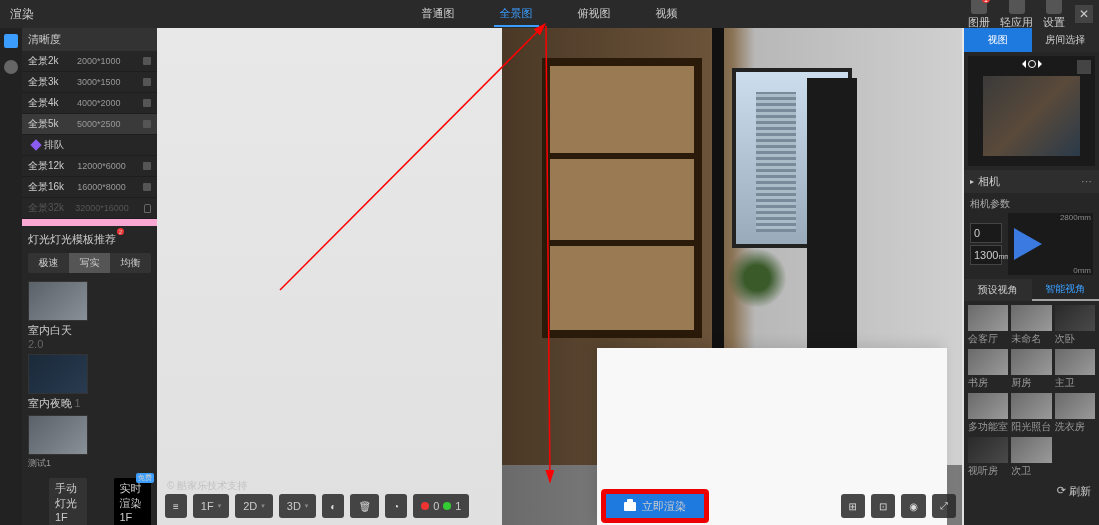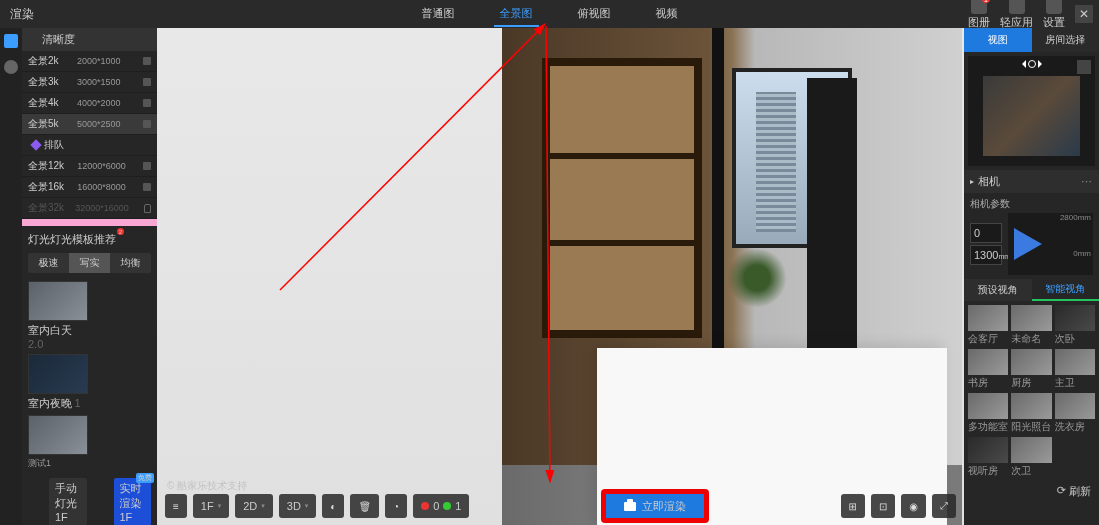--- a/index.html
+++ b/index.html
@@ -14,21 +14,21 @@
 .tr-item .ic{width:16px;height:16px;background:#555;border-radius:3px;margin-bottom:1px;position:relative;}
 .badge{position:absolute;top:-3px;right:-3px;background:#e33;border-radius:50%;width:8px;height:8px;font-size:7px;display:flex;align-items:center;justify-content:center;color:#fff;}
 .close-app{width:18px;height:18px;background:#444;display:flex;align-items:center;justify-content:center;cursor:pointer;font-size:12px;}
 
 .main{display:flex;height:497px;}
 .left-rail{width:22px;background:#222;display:flex;flex-direction:column;align-items:center;padding-top:6px;gap:12px;}
 .rail-ic{width:14px;height:14px;background:#3b9eff;border-radius:2px;cursor:pointer;}
 .rail-ic.gear{background:#666;border-radius:50%;}
 
 .left-panel{width:135px;background:#262626;display:flex;flex-direction:column;overflow:hidden;}
-.lp-head{background:#333;padding:4px 20px;font-size:11px;}
+.lp-head{background:#333;padding:4px 6px;font-size:11px;}
 .res-list{}
 .res-row{display:flex;align-items:center;justify-content:space-between;padding:3px 6px;border-bottom:1px solid #1e1e1e;cursor:pointer;position:relative;}
 .res-row.sel{background:#3a3a3a;}
 .res-row .nm{font-size:10px;}
 .res-row .vl{font-size:9px;color:#999;}
 .res-row .ci{width:8px;height:8px;background:#555;border-radius:1px;margin-left:4px;}
 .res-row.queue{justify-content:flex-start;gap:4px;padding-left:10px;}
 .res-row.queue .dia{width:8px;height:8px;background:#8a5cf0;transform:rotate(45deg);}
 .res-row.disabled .nm,.res-row.disabled .vl{color:#555;}
 .lock{width:7px;height:9px;border:1px solid #666;border-radius:2px 2px 0 0;margin-left:4px;}
@@ -40,21 +40,21 @@
 .seg div{flex:1;text-align:center;padding:3px 0;font-size:10px;cursor:pointer;}
 .seg div.on{background:#555;}
 .thumbs{display:flex;flex-wrap:wrap;gap:4px;padding:4px 6px;}
 .thumb{width:60px;}
 .thumb .img{width:60px;height:40px;background:linear-gradient(135deg,#5a6168,#8a9098);border:1px solid #333;}
 .thumb.night .img{background:linear-gradient(135deg,#1a2a3a,#2a3a50);}
 .thumb .cap{font-size:9px;color:#999;margin-top:2px;}
 .thumb .cap .v{color:#666;}
 .tabs2{display:flex;gap:6px;padding:4px 6px;}
 .tabs2 .t{padding:3px 6px;background:#333;border-radius:2px;font-size:9px;cursor:pointer;position:relative;margin-left:21px;}
-.tabs2 .t.on{background:#1d4ed8;}
+.tabs2 .t.on{background:#000000;}
 .tabs2 .t .tag{position:absolute;top:-5px;right:-3px;background:#3b9eff;font-size:7px;padding:0 2px;border-radius:2px;}
 .note{margin:4px 6px;padding:4px;background:#2e3338;border-radius:2px;font-size:9px;color:#7a8a9a;position:relative;line-height:1.4;}
 .note .x{position:absolute;top:2px;right:4px;cursor:pointer;color:#666;}
 
 .viewport{flex:1;background:#efefef;position:relative;overflow:hidden;}
 .render-area{position:absolute;left:0;right:0;top:0;bottom:0;background:linear-gradient(180deg,#e8e8e8 0%,#e0e0e0 100%);}
 .interior{position:absolute;left:345px;top:0;width:460px;height:480px;}
 .wall{position:absolute;left:0;top:0;width:100%;height:100%;background:linear-gradient(90deg,#4a3826 0%,#6b5339 45%,#8a7254 50%,#b8b8b8 55%,#d0d0d0 100%);}
 .shelf-unit{position:absolute;left:40px;top:30px;width:160px;height:280px;background:#9a7a52;border:8px solid #2a1a0a;}
 .shelf-unit::before,.shelf-unit::after{content:"";position:absolute;left:0;right:0;height:6px;background:#2a1a0a;}
@@ -96,24 +96,24 @@
 .collapse-row .grow{flex:1;}
 .collapse-row .dots{color:#888;letter-spacing:1px;}
 .param-label{padding:4px 6px 2px;font-size:10px;color:#aaa;}
 .param-box{display:flex;gap:6px;padding:0 6px 4px;align-items:center;}
 .scale-col{width:32px;display:flex;flex-direction:column;gap:2px;}
 .scale-box{background:#1a1a1a;border:1px solid #444;padding:3px;font-size:9px;text-align:left;}
 .frustum-area{flex:1;height:62px;background:#1a1a1a;position:relative;}
 .frustum{position:absolute;left:6px;top:50%;transform:translateY(-50%);width:0;height:0;border-left:28px solid #3b7ae0;border-top:16px solid transparent;border-bottom:16px solid transparent;}
 .end-label{position:absolute;right:2px;font-size:8px;color:#888;}
 .end-label.t{top:0;margin-left:28px;}
-.end-label.b{bottom:17px;margin-top:41px;}
+.end-label.b{bottom:0;margin-top:41px;}
 .view-tabs{display:flex;height:22px;}
 .view-tabs div{flex:1;display:flex;align-items:center;justify-content:center;font-size:10px;cursor:pointer;background:#2e2e2e;}
-.view-tabs div.on{color:#3b9eff;border-bottom:2px solid #22c55e;background:#262626;}
+.view-tabs div.on{color:#3b9eff;border-bottom:2px solid #a3a3a3;background:#262626;}
 .view-grid{display:grid;grid-template-columns:repeat(3,1fr);gap:3px;padding:4px;}
 .view-cell{}
 .view-cell .img{width:100%;height:26px;background:linear-gradient(135deg,#6a6a6a,#9a9a9a);}
 .view-cell.dark .img{background:linear-gradient(135deg,#2a2a2a,#4a4a4a);}
 .view-cell .cap{font-size:10px;color:#999;margin-top:1px;text-align:left;white-space:nowrap;overflow:hidden;}
 .refresh-row{display:flex;justify-content:flex-end;padding:2px 8px 6px;font-size:9px;color:#888;cursor:pointer;gap:3px;}
 
 svg.arrow{position:absolute;left:160px;top:20px;pointer-events:none;z-index:50;}
 </style>
 </head>

